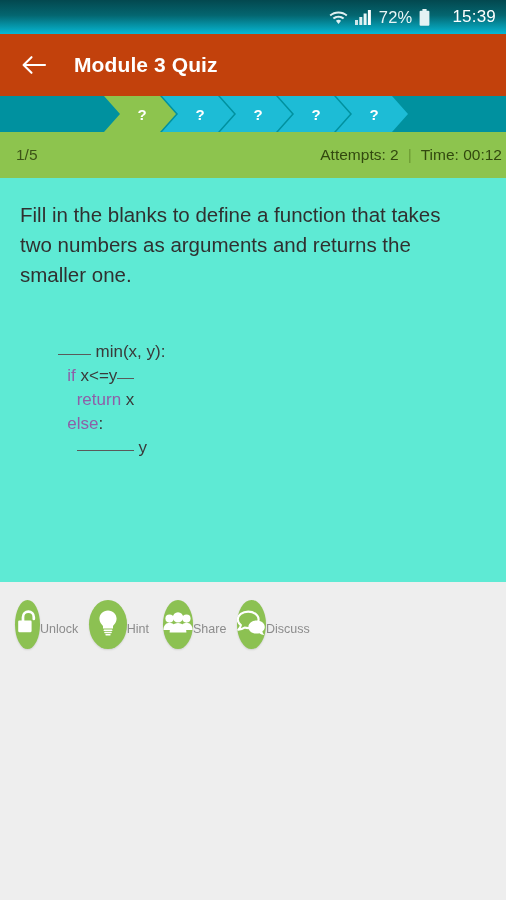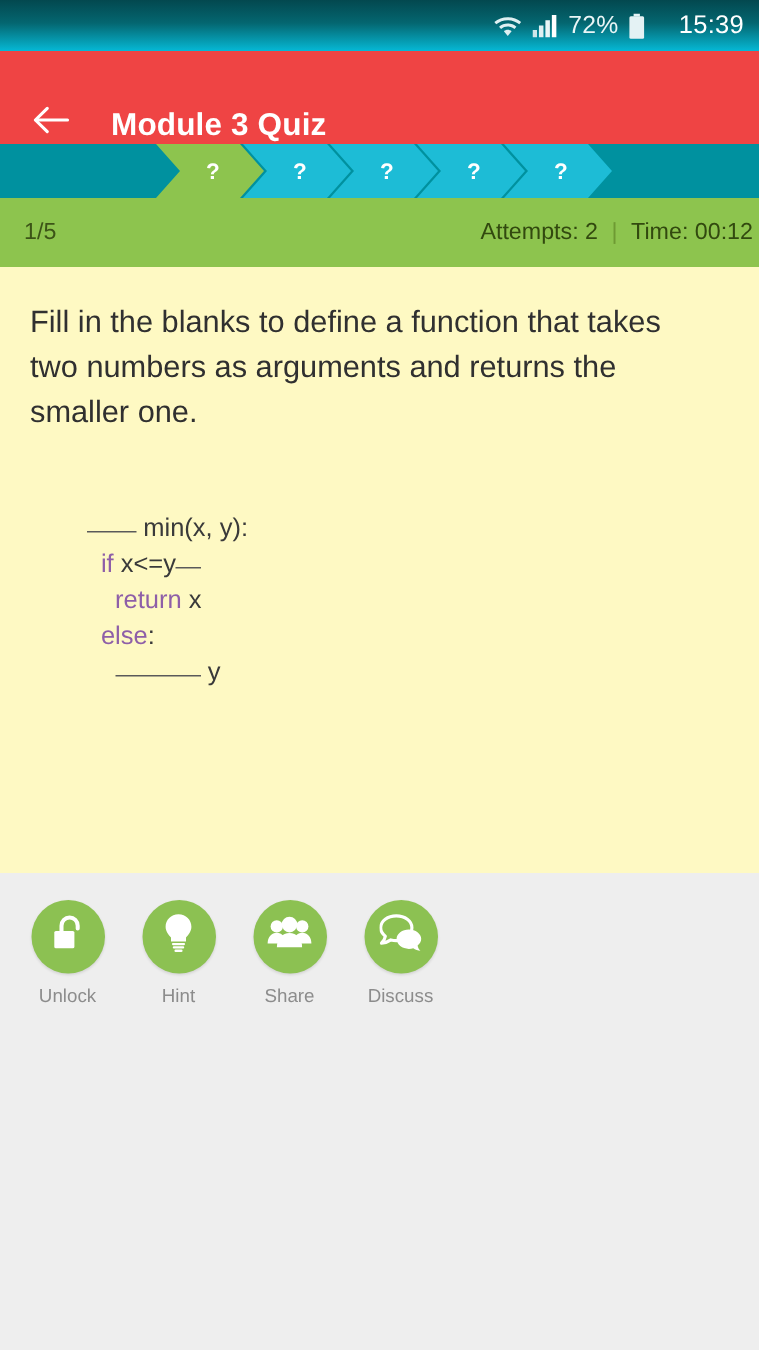--- a/index.html
+++ b/index.html
@@ -30,22 +30,22 @@
     font-size:16.5px; color:#e9f5f6; letter-spacing:0.2px;
     font-family:"Liberation Sans", sans-serif;
   }
   .sb-time {
     font-size:17px; color:#ffffff; letter-spacing:0.2px; margin-left:15px;
   }
 
   
   .appbar {
     height:62px; flex:0 0 62px;
-    background:#ef4444;
-    display:flex; align-items:flex-end;
+    background:#c2410c;
+    display:flex; align-items:center;
     padding-left:18px;
   }
   .back-btn {
     width:32px; height:32px;
     display:flex; align-items:center; justify-content:center;
     cursor:pointer;
   }
   .appbar-title {
     color:#ffffff;
     font-size:21px;
@@ -87,21 +87,21 @@
   .meta-left { font-size:15.5px; color:#3c5417; }
   .meta-right {
     font-size:15.5px; color:#32490f;
     display:flex; align-items:center; gap:9px;
   }
   .meta-sep { color:#6e9a33; font-weight:300; }
 
   
   .content {
     flex:1 1 auto;
-    background:#fef9c3;
+    background:#5eead4;
     position:relative;
     padding:22px 20px 0 20px;
     overflow:hidden;
   }
   .question {
     font-size:20.5px;
     line-height:30px;
     color:#303030;
     max-width:455px;
   }
@@ -128,21 +128,21 @@
     flex:0 0 118px;
     background:#eeeeee;
     display:flex; align-items:flex-start;
     justify-content:space-between;
     padding:18px 15px 0 15px;
     position:relative;
   }
   .tools { display:flex; gap:14px; }
   .tool {
     width:60px;
-    display:flex; flex-direction:column; align-items:center;
+    display:flex; flex-direction:row; align-items:center;
     cursor:pointer;
   }
   .tool-circle {
     width:49px; height:49px;
     border-radius:50%;
     background:#8cc152;
     display:flex; align-items:center; justify-content:center;
     box-shadow:0 1px 2px rgba(0,0,0,0.12);
   }
   .tool-label {

